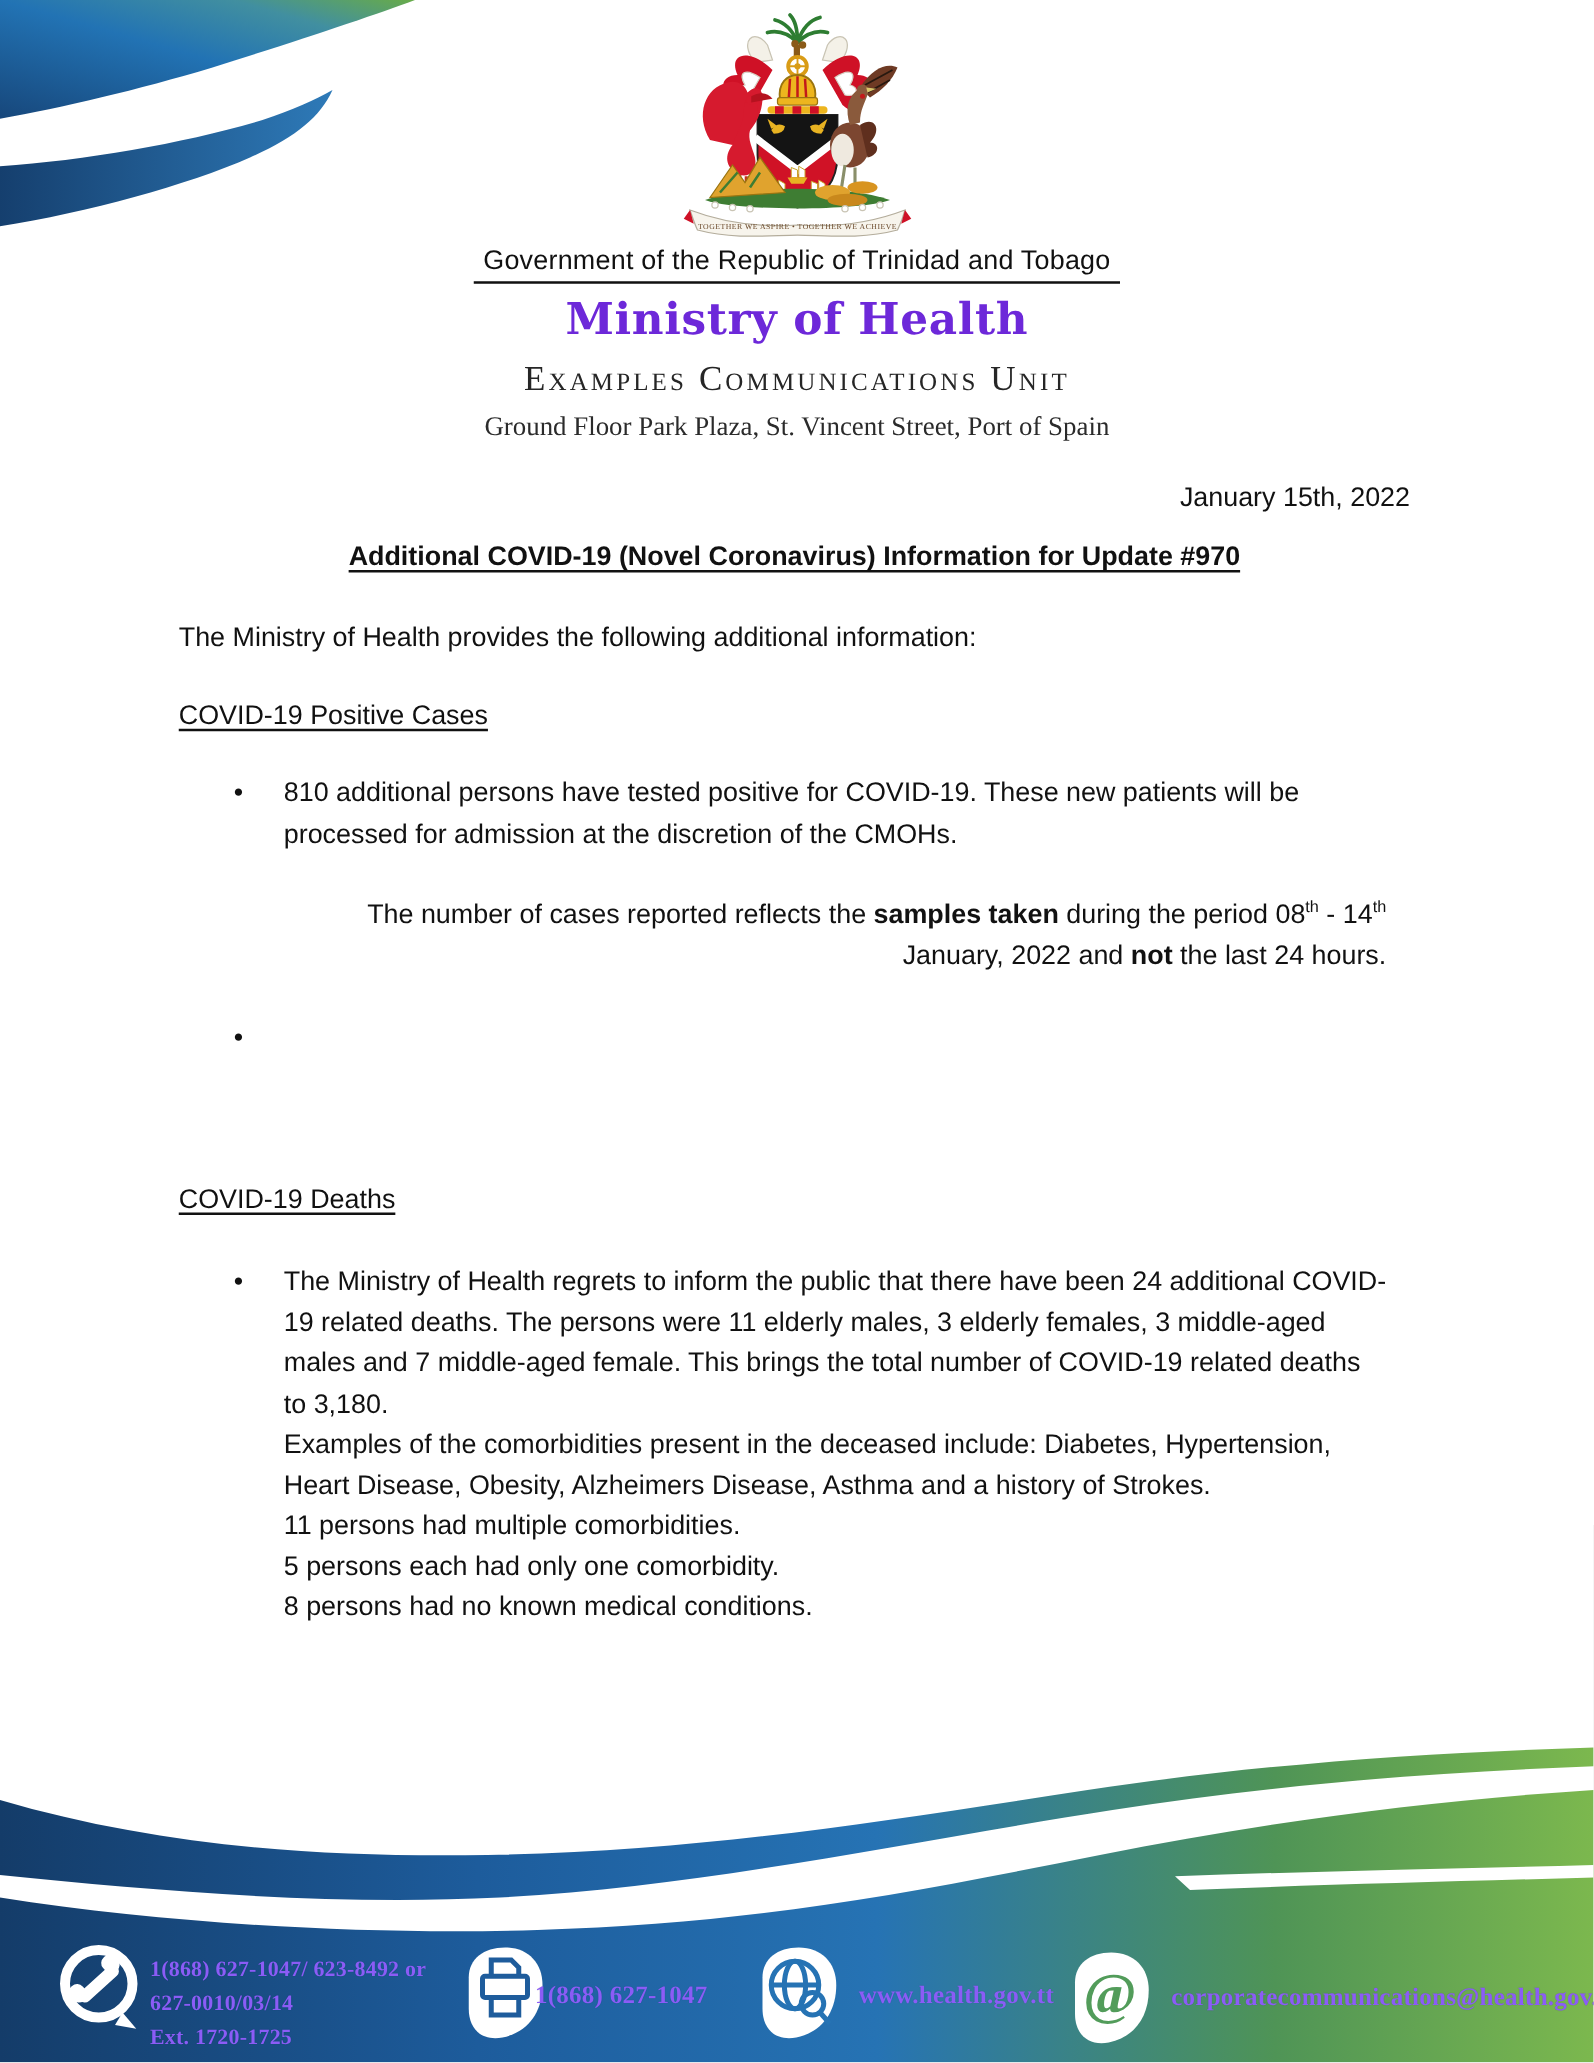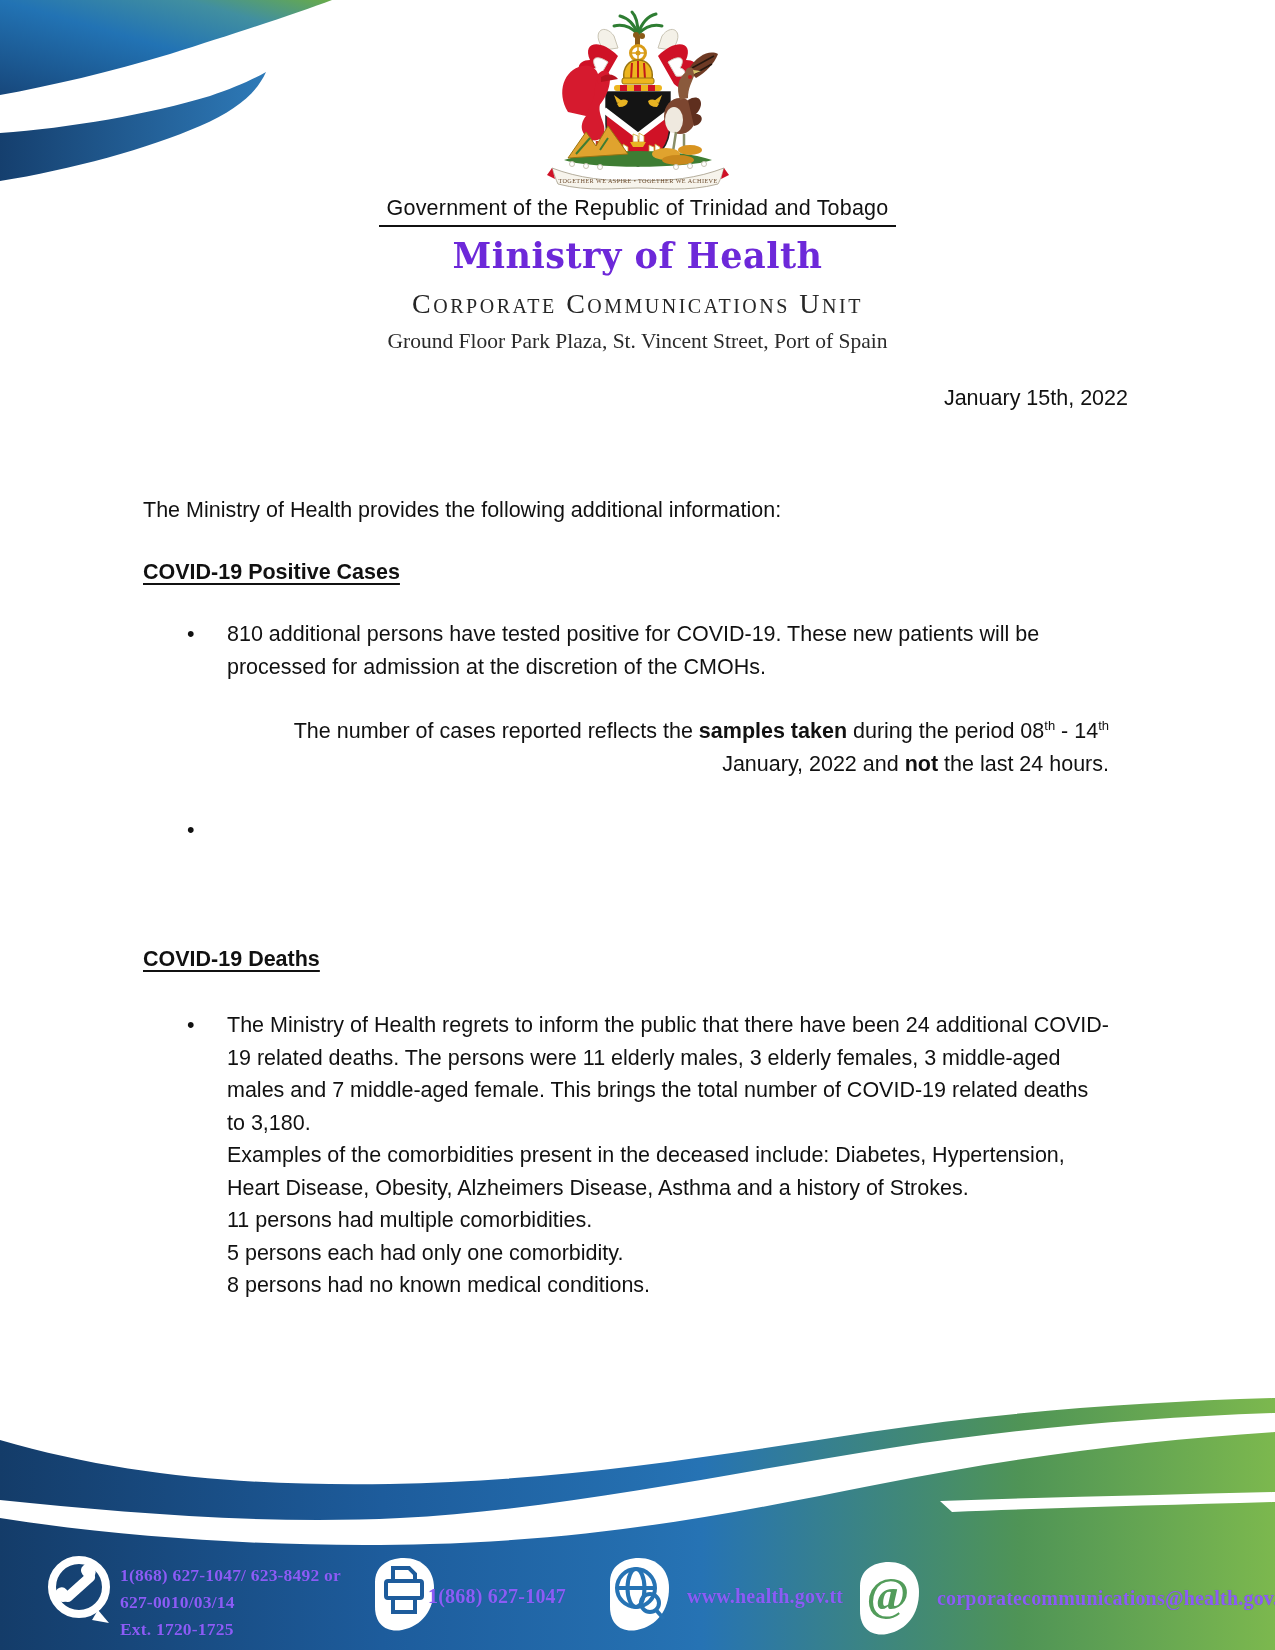--- a/index.html
+++ b/index.html
@@ -18,21 +18,21 @@
             margin:8px 0 0;letter-spacing:0.5px;color:#6d28d9;}
   .unit{font-family:"Liberation Serif",serif;font-variant:small-caps;font-size:28px;
         letter-spacing:2.5px;margin-top:12px;color:#262626;}
   .address{font-family:"Liberation Serif",serif;font-size:21.5px;margin-top:9px;color:#2b2b2b;}
   
   .content{position:absolute;left:143px;width:985px;top:0;height:1380px;font-size:21.5px;line-height:32.5px;}
   .date{position:absolute;top:382px;right:0;font-weight:normal;margin:0;}
   .doc-title{position:absolute;top:429px;left:0;right:0;text-align:center;font-size:21.5px;font-weight:bold;margin:0;}
   .u{text-decoration:underline;text-decoration-thickness:2px;text-underline-offset:3.5px;}
   .intro{position:absolute;top:494px;margin:0;}
-  .sect{position:absolute;margin:0;font-size:21.5px;font-weight:bold;}
+  .sect{position:absolute;margin:0;font-size:21.5px;font-weight:normal;}
   .sect-positive{top:556px;}
   .sect-deaths{top:943px;}
   .bullet{position:absolute;left:44px;right:0;display:flex;}
   .bullet .dot{width:40px;flex:none;}
   .btext,.indent-note{max-width:882px;}
   .bullet-1{top:618px;}
   .indent-note{position:absolute;left:84px;top:715px;text-align:right;}
   .bullet-2{top:814px;}
   .bullet-3{top:1009px;}
   sup{font-size:13px;line-height:0;vertical-align:super;}
@@ -175,26 +175,27 @@
         <g>
           <path d="M14,160 C40,170 70,174 100,172 C130,174 160,170 186,160 C184,168 182,172 180,176 C150,184 120,180 100,180 C80,180 50,184 20,176 C18,172 16,166 14,160 Z" fill="#f7f4ec" stroke="#b4ad9c"></path>
           <path d="M14,160 l-5,7 l8,4 Z" fill="#cf1126"></path>
           <path d="M186,160 l5,7 l-8,4 Z" fill="#cf1126"></path>
           <text x="100" y="175" text-anchor="middle" font-size="6.2" fill="#6b4a2c" font-family="Liberation Serif,serif" letter-spacing="0.4">TOGETHER WE ASPIRE • TOGETHER WE ACHIEVE</text>
         </g>
       </svg>
     </div>
     <span class="gov-line">Government of the Republic of Trinidad and Tobago</span>
     <h1 class="ministry">Ministry of Health</h1>
-    <div class="unit">Corporate Communications Unit</div>
+    <div class="unit">Examples Communications Unit</div>
     <div class="address">Ground Floor Park Plaza, St. Vincent Street, Port of Spain</div>
   </header>
 
   <main class="content">
     <p class="date">January 15th, 2022</p>
+    <h2 class="doc-title"><span class="u">Additional COVID-19 (Novel Coronavirus) Information for Update #970</span></h2>
     <p class="intro">The Ministry of Health provides the following additional information:</p>
 
     <h3 class="sect sect-positive"><span class="u">COVID-19 Positive Cases</span></h3>
 
     <div class="bullet bullet-1">
       <span class="dot">•</span>
       <div class="btext">810 additional persons have tested positive for COVID-19. These new patients will be processed for admission at the discretion of the CMOHs.</div>
     </div>
 
     <div class="indent-note">

